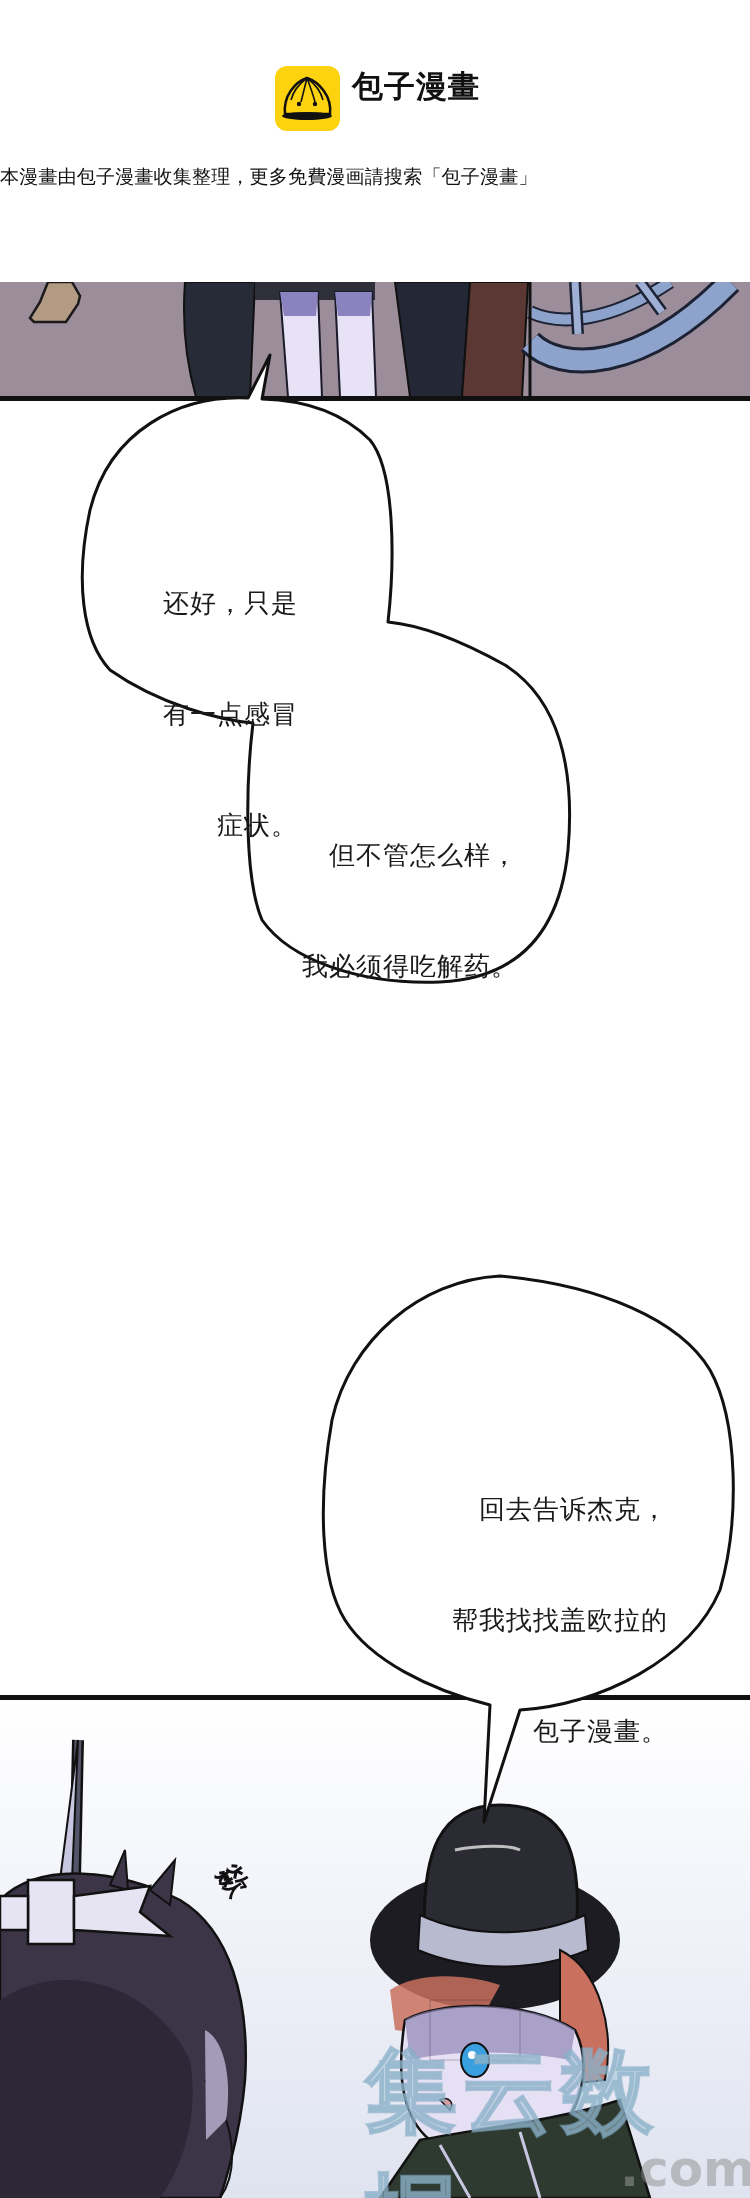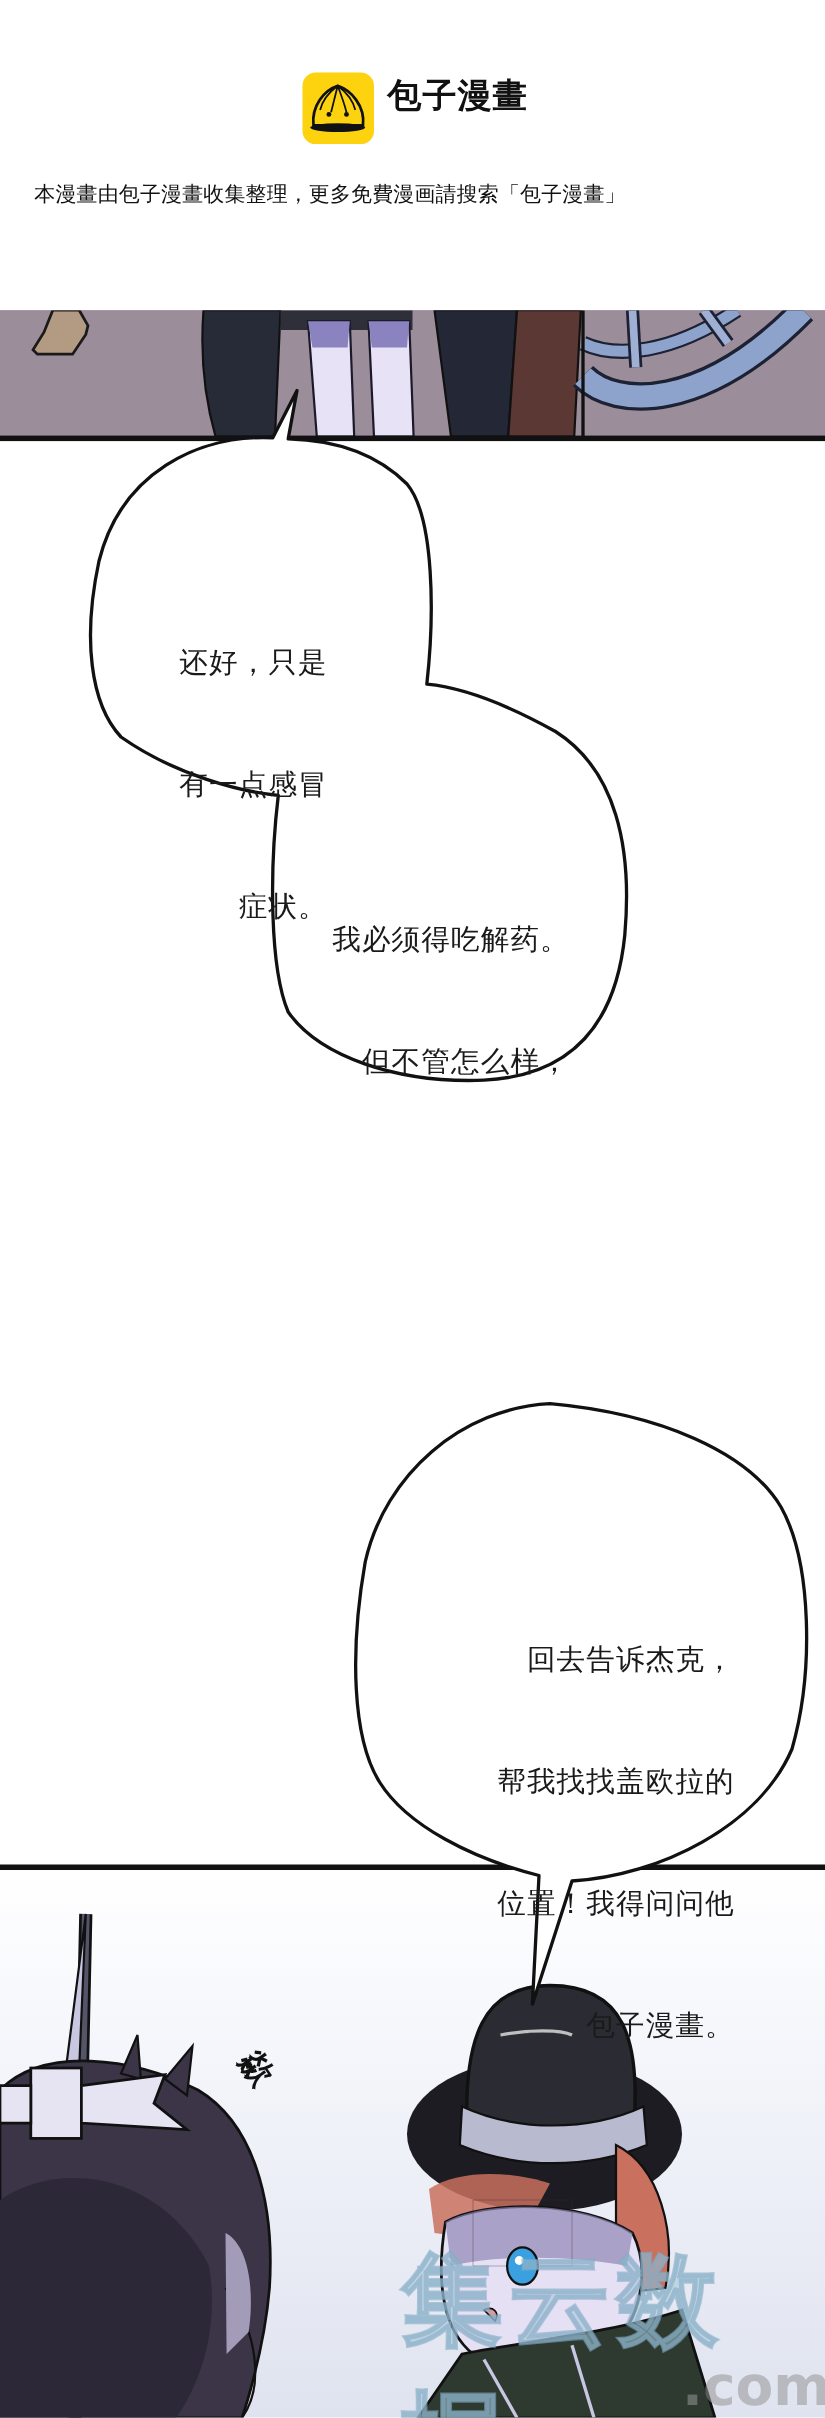--- a/index.html
+++ b/index.html
@@ -4,21 +4,21 @@
 <style>
   html, body { margin: 0; padding: 0; background: #ffffff; }
   body { width: 750px; height: 2198px; position: relative; overflow: hidden;
          font-family: "DejaVu Sans", "Liberation Sans", sans-serif; color: #111; }
   .abs { position: absolute; }
 
   
   .brand { left: 275px; top: 66px; height: 66px; display: flex; align-items: flex-start; gap: 12px; }
   .brand-logo { width: 65px; height: 65px; border-radius: 12px; background: #fdd20f; position: relative; overflow: hidden; }
   .brand-title { font-size: 31px; font-weight: bold; letter-spacing: 1px; color: #111; }
-  .notice { left: 0; top: 164px; width: 600px; text-align: center; font-size: 19px; color: #111; letter-spacing: 0.2px; }
+  .notice { left: 0; top: 164px; width: 600px; font-size: 19px; color: #111; letter-spacing: 0.2px; }
 
   
   .panel1 { left: 0; top: 282px; width: 750px; height: 115px; background: #9a8c9a; overflow: hidden; }
   .panel1-border { left: 0; top: 396px; width: 750px; height: 5px; background: #111; }
 
   
   .bubble-svg { left: 0; top: 0; width: 750px; height: 2198px; pointer-events: none; }
   .bubble-text { font-size: 26px; line-height: 37px; color: #1a1a1a; white-space: pre; letter-spacing: 1px; text-align: right; }
 
   
@@ -151,21 +151,20 @@
     C680 1320 600 1285 500 1276
     Z" fill="#ffffff" stroke="#111" stroke-width="3" stroke-linejoin="round"></path>
 </svg>
 
 <div class="abs bubble-text" style="left:163px; top:511px;">
   <div>还好，只是</div>
   <div>有一点感冒</div>
   <div>症状。</div>
 </div>
 <div class="abs bubble-text" style="left:302px; top:763px;">
+  <div>但不管怎么样，</div>
   <div>我必须得吃解药。</div>
-  <div>但不管怎么样，</div>
 </div>
 <div class="abs bubble-text" style="left:408px; top:1417px;margin-left:44px;">
   <div>回去告诉杰克，</div>
   <div>帮我找找盖欧拉的</div>
-  <div>位置！我得问问他</div>
   <div>包子漫畫。</div>
 </div>
 
 </body></html>

